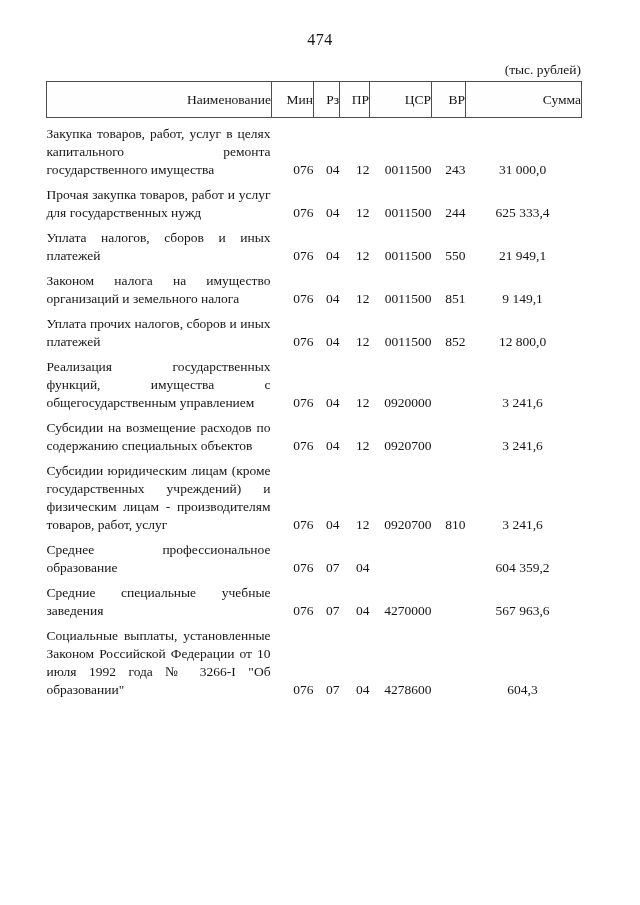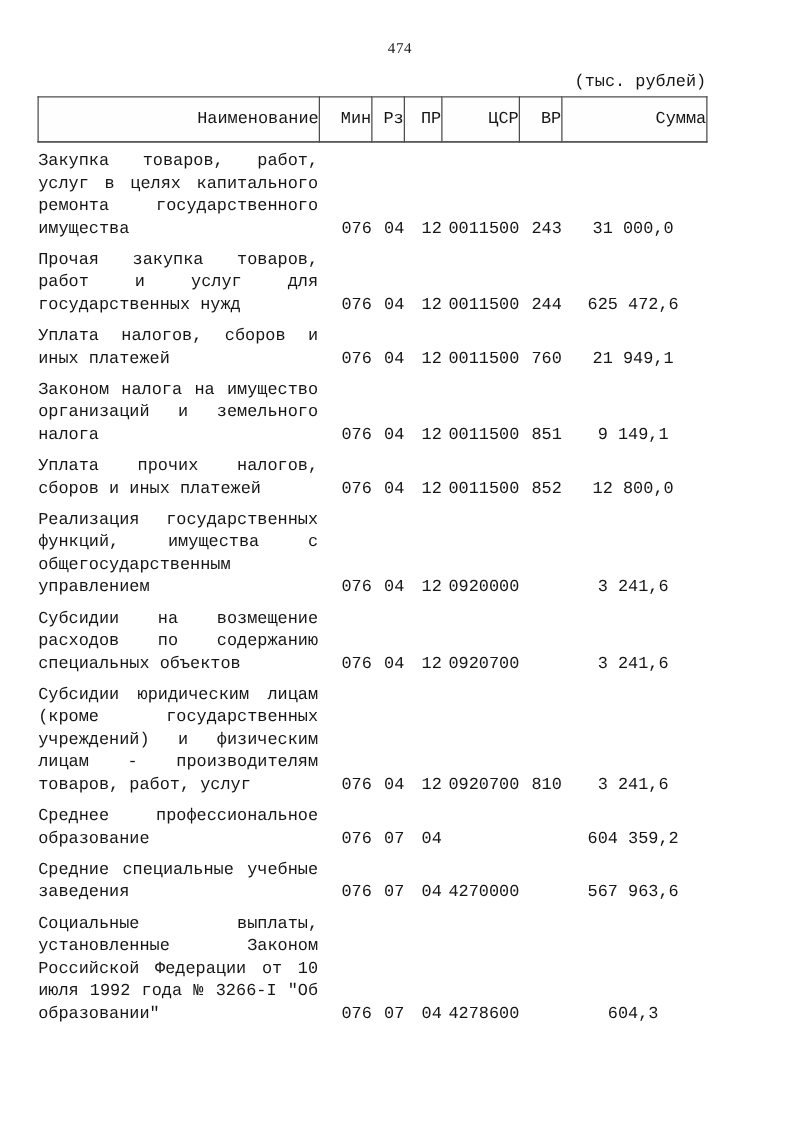--- a/index.html
+++ b/index.html
@@ -8,27 +8,26 @@
     width: 640px;
     height: 905px;
     font-family: "Liberation Serif", "DejaVu Serif", serif;
     color: #161616;
     overflow: hidden;
     position: relative;
   }
   .page-number {
     text-align: center;
     padding-top: 31px;
-    font-size: 12px;
+    font-size: 16px;
     letter-spacing: 0.5px;
   }
   .content {
     width: 535px;
-    margin: 13px 0 0 30px;
-    font-family: Liberation Mono, monospace;
+    margin: 13px 0 0 46px;
   }
   .units-note {
     text-align: right;
     font-size: 13.5px;
     margin-bottom: 3px;
   }
   table {
     border-collapse: collapse;
     table-layout: fixed;
     width: 535px;
@@ -97,29 +96,29 @@
     <td class="c-vr">243</td>
     <td class="c-sum">31 000,0</td>
   </tr>
         <tr>
     <td class="c-name">Прочая закупка товаров, работ и услуг для государственных нужд</td>
     <td class="c-min">076</td>
     <td class="c-rz">04</td>
     <td class="c-pr">12</td>
     <td class="c-csr">0011500</td>
     <td class="c-vr">244</td>
-    <td class="c-sum">625 472,6</td>
+    <td class="c-sum">625 333,4</td>
   </tr>
         <tr>
     <td class="c-name">Уплата налогов, сборов и иных платежей</td>
     <td class="c-min">076</td>
     <td class="c-rz">04</td>
     <td class="c-pr">12</td>
     <td class="c-csr">0011500</td>
-    <td class="c-vr">760</td>
+    <td class="c-vr">550</td>
     <td class="c-sum">21 949,1</td>
   </tr>
         <tr>
     <td class="c-name">Законом налога на имущество организаций и земельного налога</td>
     <td class="c-min">076</td>
     <td class="c-rz">04</td>
     <td class="c-pr">12</td>
     <td class="c-csr">0011500</td>
     <td class="c-vr">851</td>
     <td class="c-sum">9 149,1</td>

